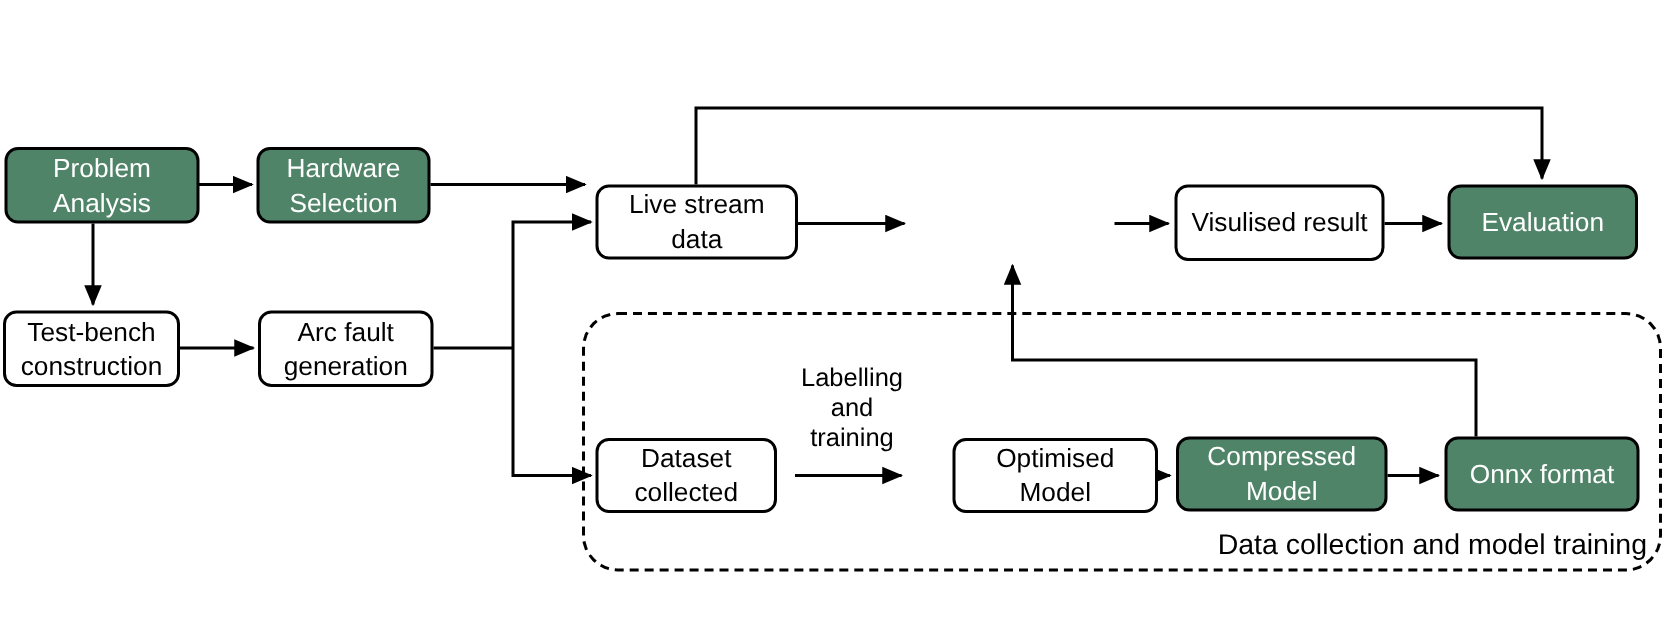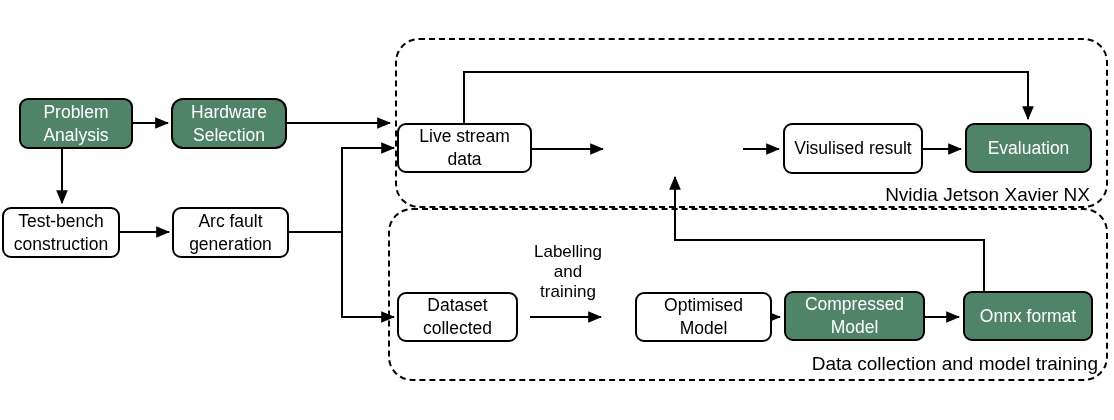--- a/index.html
+++ b/index.html
@@ -88,31 +88,28 @@
       <path d="M743 149 H779" marker-end="url(#arrow)"></path>
       <path d="M923 149 H961" marker-end="url(#arrow)"></path>
       <path d="M464 123 V72 H1028 V119" marker-end="url(#arrow)"></path>
       <path d="M984 291 V240 H675 V177" marker-end="url(#arrow)"></path>
       <path d="M530 317 H601" marker-end="url(#arrow)"></path>
       <path d="M742 317 H780" marker-end="url(#arrow)"></path>
       <path d="M925 317 H959" marker-end="url(#arrow)"></path>
     </g>
   </svg>
 
-  <div class="container-box" style="left:395px; top:38px; width:709px; height:166px;">
-    <span class="container-label" style="right:16px; bottom:0px;">Nvidia Jetson Xavier NX</span>
-  </div>
   <div class="container-box" style="left:388px; top:208px; width:716px; height:169px;">
     <span class="container-label" style="right:8px; bottom:4px;">Data collection and model training</span>
   </div>
 
-  <div class="node green" style="left:19px; top:98px; width:114px; height:51px;">Problem
+  <div class="node green" style="left:3px; top:98px; width:130px; height:51px;">Problem
 Analysis</div>
 
-  <div class="node green" style="left:171px; top:98px; width:116px; height:51px;border-radius:12px;">Hardware
+  <div class="node green" style="left:171px; top:98px; width:116px; height:51px;">Hardware
 Selection</div>
 
   <div class="node white" style="left:2px; top:207px; width:118px; height:51px;">Test-bench
 construction</div>
 
   <div class="node white" style="left:172px; top:207px; width:117px; height:51px;">Arc fault
 generation</div>
 
   <div class="node white" style="left:397px; top:123px; width:135px; height:50px;">Live stream
 data</div>

